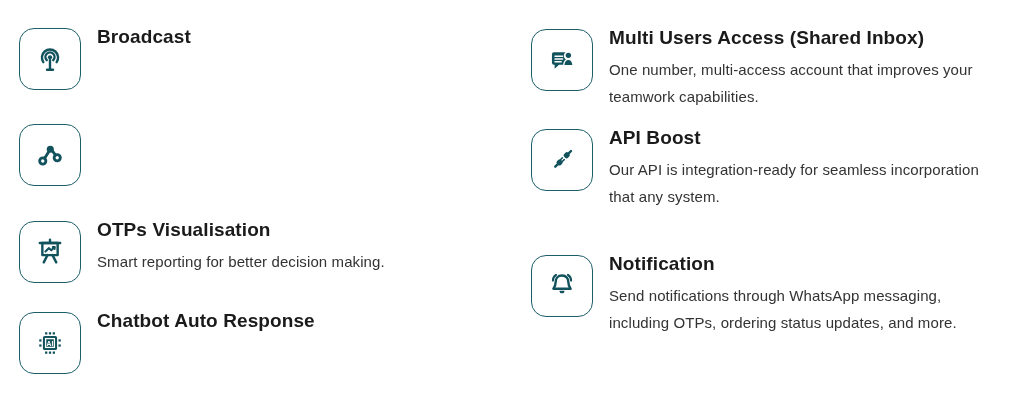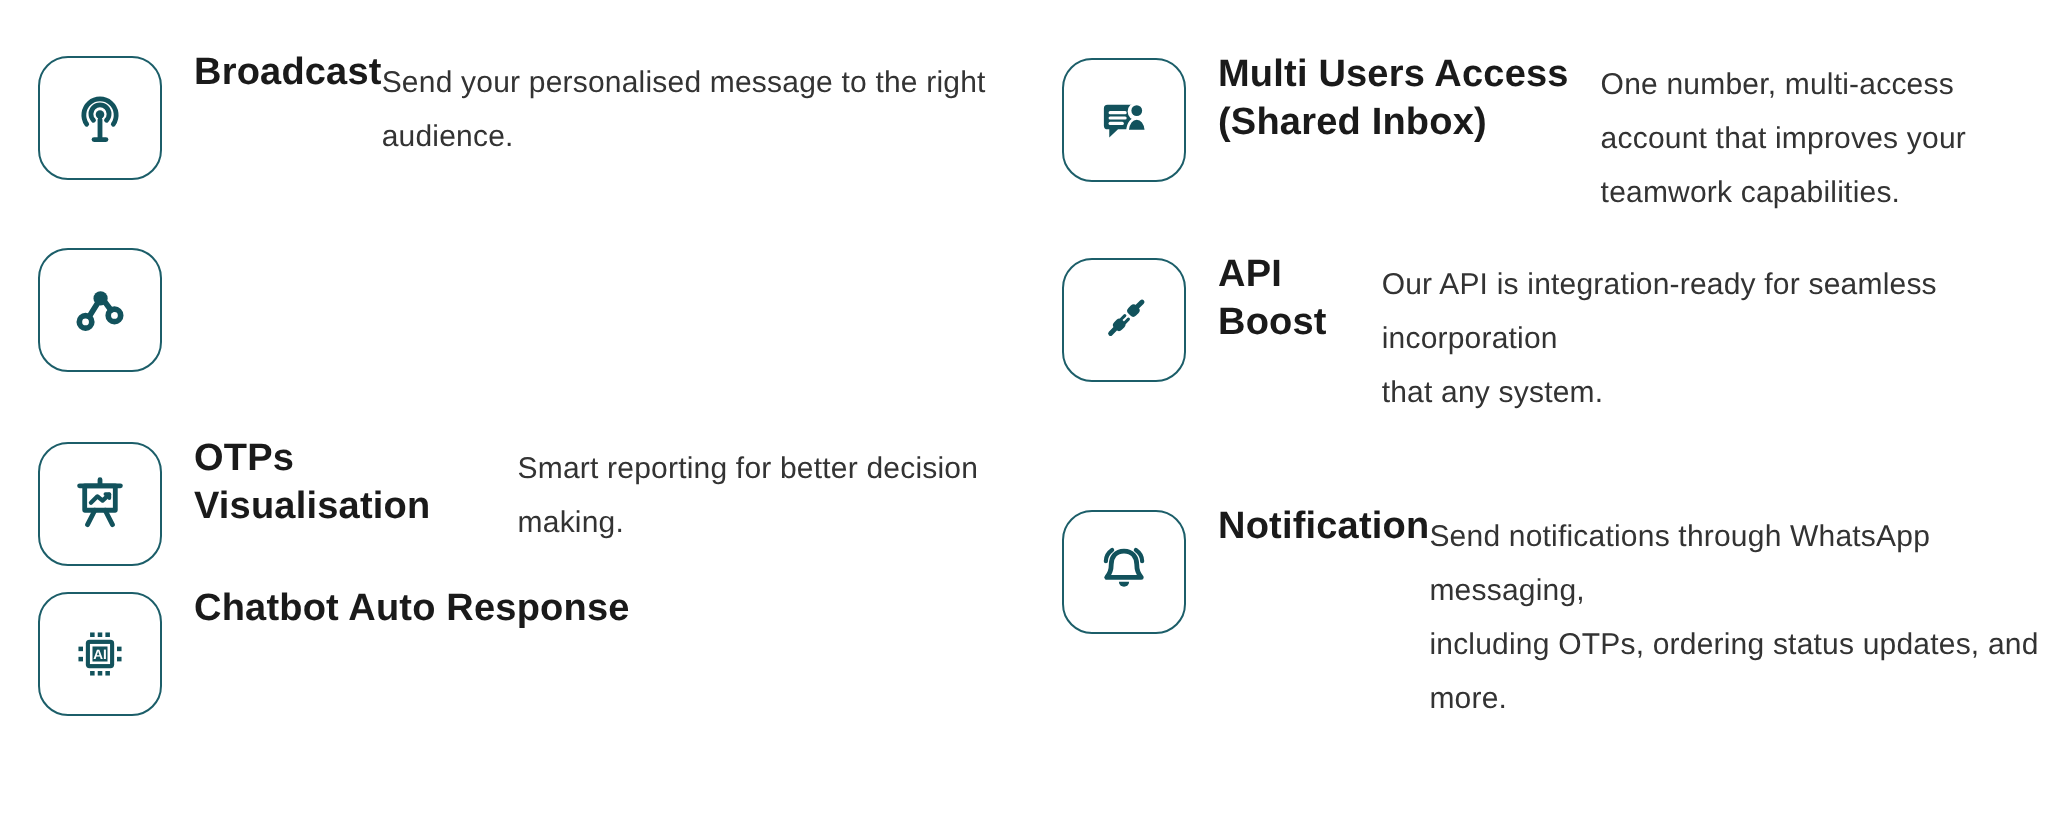--- a/index.html
+++ b/index.html
@@ -9,56 +9,55 @@
     font-family:"Liberation Sans",sans-serif;
   }
   .feature{position:absolute;display:flex;gap:16px;align-items:flex-start}
   .icon-box{
     width:62px;height:62px;min-width:62px;box-sizing:border-box;
     border:1.6px solid var(--icon-border,#1c5e69);
     border-radius:15px;background:#fff;
     display:flex;align-items:center;justify-content:center;
     color:var(--accent,#12525c);
   }
-  .feature-text{display:flex;flex-direction:row}
+  .feature-text{display:flex;flex-direction:column}
   .col-left .feature-text{width:430px}
   .col-right .feature-text{width:412px}
   .feature-title{
     margin:-3px 0 6px;font-size:19px;line-height:1.25;font-weight:700;
     color:var(--title,#1a1a1a);letter-spacing:.1px;
   }
   .feature-desc{
     margin:0;font-size:15px;line-height:27px;color:var(--body,#333);
     white-space:pre-line;letter-spacing:.1px;
   }
   .l1{top:28px;left:19px}
   .l2{top:124px;left:19px}
   .l3{top:221px;left:19px}
-  .l4{top:296px;left:19px}
+  .l4{top:312px;left:19px}
   .r1{top:29px;left:531px}
   .r2{top:129px;left:531px}
   .r3{top:255px;left:531px}
   svg{display:block}
 </style>
 </head>
 <body>
 
 <div class="feature col-left l1">
   <div class="icon-box">
     <svg width="34" height="34" viewBox="0 0 24 24" fill="none" stroke="currentColor" stroke-width="1.7" stroke-linecap="round">
       <path d="M7.3 14.2 A5.7 5.7 0 1 1 16.7 14.2"></path>
       <path d="M9.7 12.8 A3.2 3.2 0 1 1 14.3 12.8"></path>
       <circle cx="12" cy="10.8" r="1.5" fill="currentColor" stroke="none"></circle>
       <path d="M12 12.6 V19.1"></path>
       <path d="M9.9 19.6 H14.1"></path>
     </svg>
   </div>
   <div class="feature-text">
     <h3 class="feature-title">Broadcast</h3>
-    <p class="feature-desc">Send your personalised message to the right audience.</p>
   </div>
 </div>
 
 <div class="feature col-left l2">
   <div class="icon-box">
     <svg width="34" height="34" viewBox="0 0 24 24" fill="none" stroke="currentColor" stroke-width="2" stroke-linecap="round">
       <path d="M8.2 14.3 L10.9 10"></path>
       <path d="M13.9 9.4 L15.9 12.1"></path>
       <circle cx="6.9" cy="16.2" r="2.2"></circle>
       <circle cx="12.2" cy="7.9" r="2.5" fill="currentColor" stroke="none"></circle>

